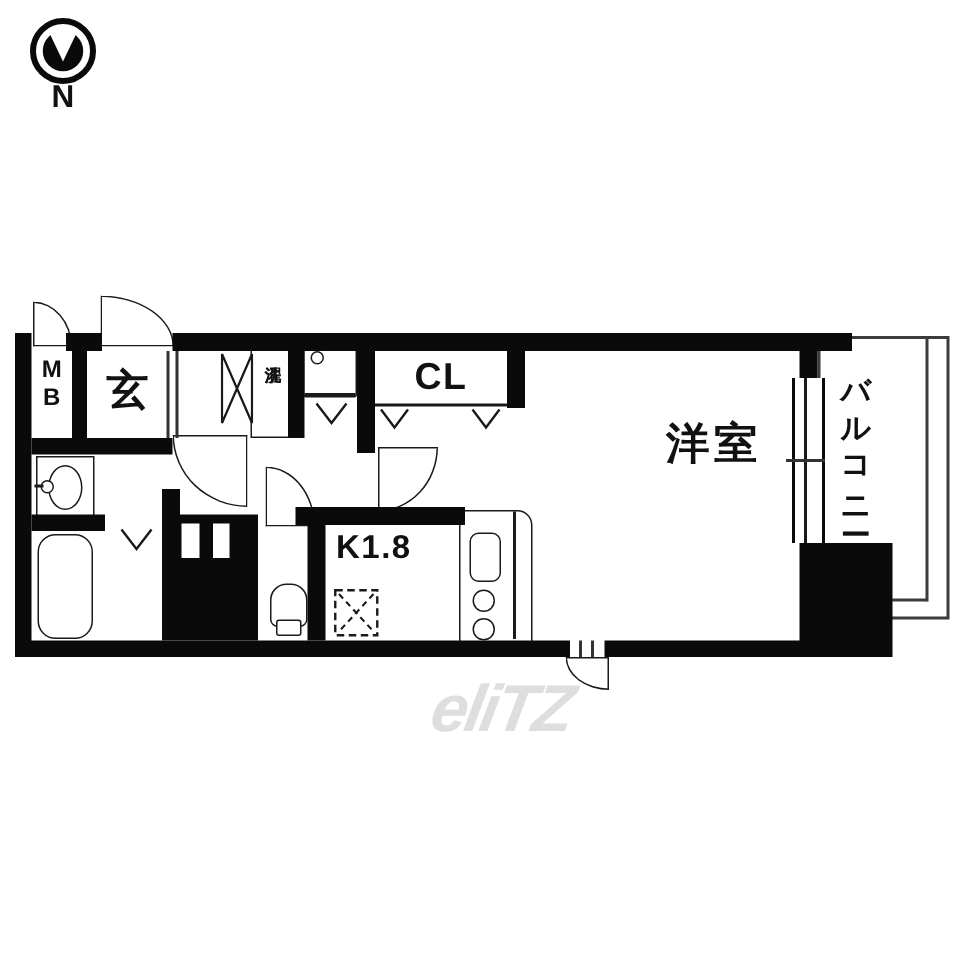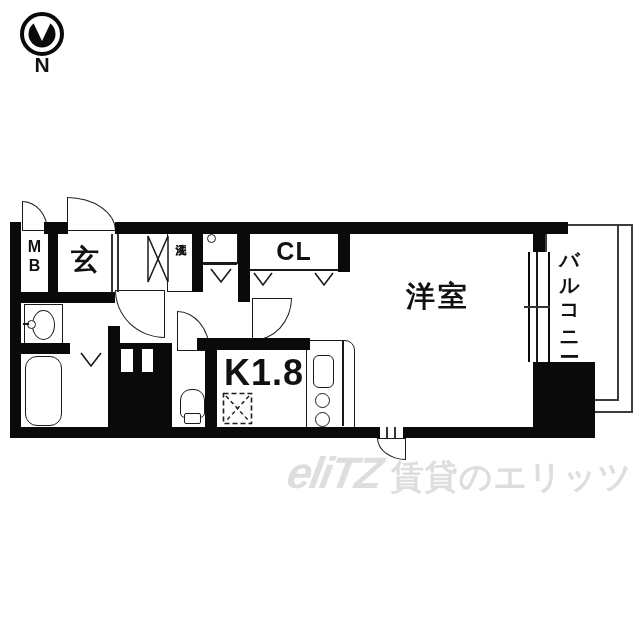--- a/index.html
+++ b/index.html
@@ -152,21 +152,20 @@
     <line x1="27" y1="4" x2="4" y2="29" stroke="#1a1a1a" stroke-width="1.4" stroke-dasharray="4,3"></line>
   </svg>
 </div>
 
 <div class="lbl" style="left:21px;top:237px;width:27px;height:44px;text-align:center;font-size:16px;font-weight:700;line-height:19px;">
   <div>M</div>
   <div>B</div>
 </div>
 <div class="lbl center" style="left:58px;top:242px;width:54px;height:36px;font-size:28px;font-weight:600;">玄</div>
 <div class="lbl center" style="left:250px;top:234px;width:88px;height:34px;font-size:25px;font-weight:600;letter-spacing:1px;">CL</div>
-<div class="lbl" style="left:368px;top:278px;width:140px;height:78px;text-align:center;line-height:37px;">
+<div class="lbl" style="left:368px;top:278px;width:140px;height:78px;text-align:right;line-height:37px;">
   <div style="font-size:29px;font-weight:600;letter-spacing:3px;">洋室</div>
 </div>
-<div class="lbl" style="left:224px;top:352px;width:90px;height:36px;font-size:36px;font-weight:600;letter-spacing:1px;">K1.8</div>
+<div class="lbl" style="left:224px;top:352px;width:90px;height:36px;font-size:22px;font-weight:600;letter-spacing:1px;">K1.8</div>
 
 <div class="wm">
   <span class="logo">eliTZ</span>
-  <span class="brand">賃貸のエリッツ</span>
 </div>
 
 </body></html>

